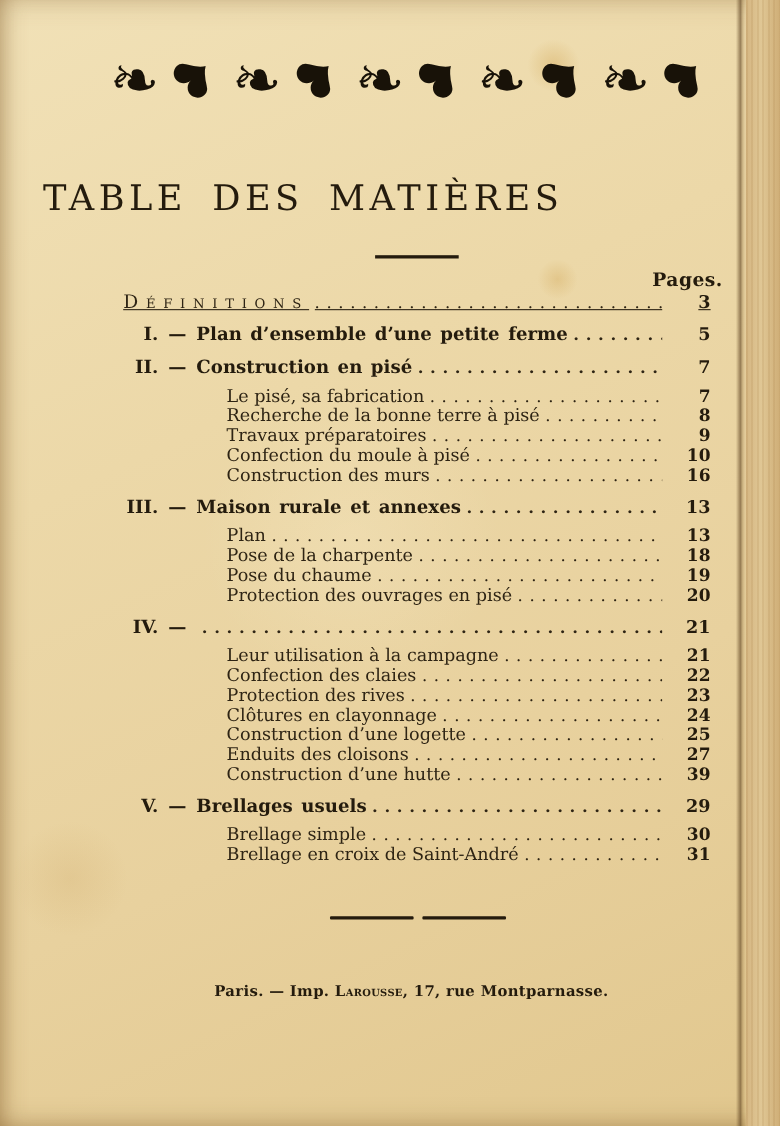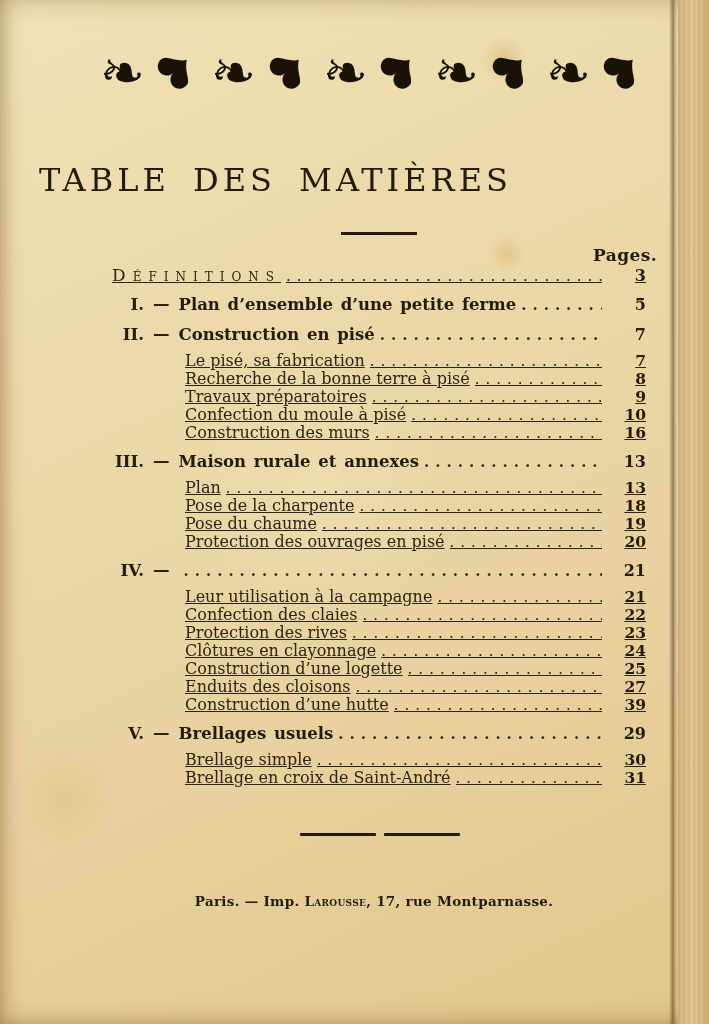--- a/index.html
+++ b/index.html
@@ -59,21 +59,21 @@
     flex:1 1 auto;overflow:hidden;margin:0 8px 0 5px;
     letter-spacing:6px;font-size:15px;color:#2e2414;
   }
   .leader::after{content:"....................................................................................";}
   .pg{flex:0 0 36px;text-align:right;font-weight:700;font-size:16px;color:#241b0d;}
   .row.def{font-size:17px;margin-bottom:0;text-decoration:underline;}
   .sc{font-variant:small-caps;letter-spacing:7px;}
   .row.section{font-weight:700;font-size:16.5px;margin:10px 0 7px;line-height:20px;color:#241b0d;word-spacing:2px;}
   .row.section .num{flex:0 0 32px;text-align:right;}
   .row.section .dash{flex:0 0 auto;margin:0 9px;}
-  .row.sub{margin-left:73px;font-size:16px;text-decoration:underline;}
+  .row.sub{margin-left:94px;font-size:16px;}
   .row.sub .pg{font-size:15.5px;}
   .footer-rule{position:absolute;top:833px;left:300px;width:160px;display:flex;gap:8px;}
   .footer-rule .bar{flex:1;height:3px;background:#241b0d;border-radius:1px;}
   .imprint{
     position:absolute;top:893px;left:39px;width:670px;text-align:center;
     font-size:13.5px;font-weight:700;letter-spacing:.3px;color:#241b0d;
   }
   .press{font-variant:small-caps;margin-top:39px;}
 </style>
 </head>

